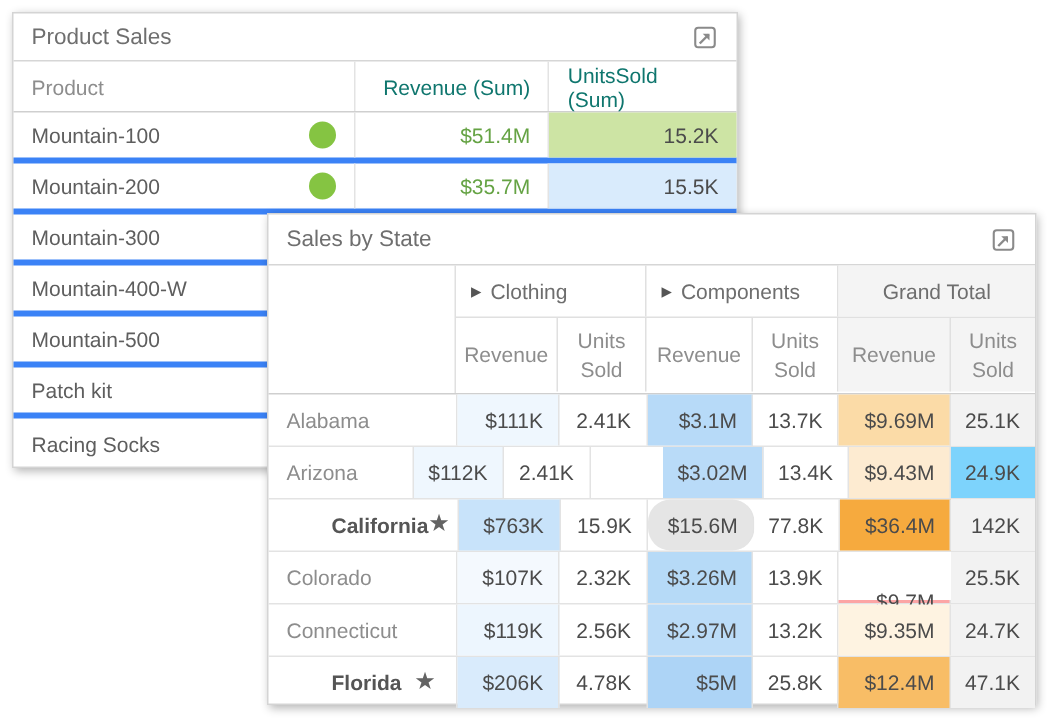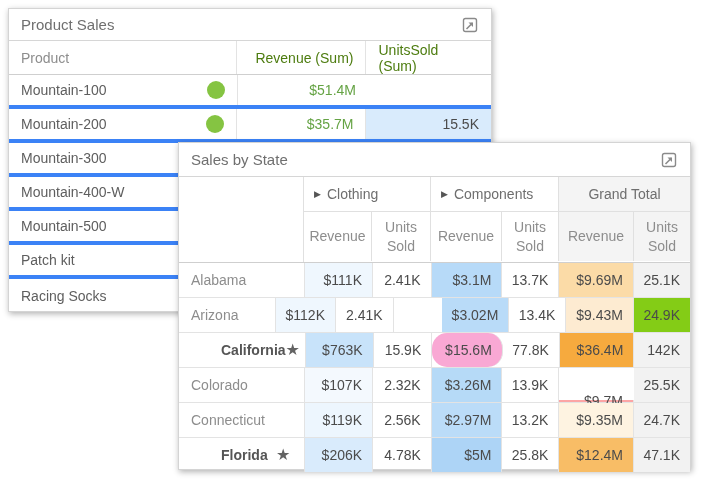--- a/index.html
+++ b/index.html
@@ -20,21 +20,21 @@
   
   .ps-row { display:flex; height:34px; border-bottom:4px solid #3b82f6; }
   .ps-row:last-child { border-bottom:none; }
   .ps-header { border-bottom:1px solid #cfcfcf; }
   .ps-cell { display:flex; align-items:center; font-size:14px; border-right:1px solid #e3e3e3; }
   .ps-cell:last-child { border-right:none; }
   .c-product { width:229px; padding:0 12px; color:#5e5e5e; }
   .c-rev { width:130px; justify-content:flex-end; padding:0 12px; color:#65a344; }
   .c-units { width:125px; justify-content:flex-end; padding:0 12px; color:#4b4b4b; }
   .ps-header .ps-cell { color:#8d8d8d; }
-  .ps-header .c-rev, .ps-header .c-units { color:#4d7c0f; }
+  .ps-header .c-rev, .ps-header .c-units { color:#0f766e; }
   .dot { width:18px; height:18px; border-radius:50%; margin-left:auto; }
 
   
   .pv-head { display:flex; border-bottom:1px solid #cfcfcf; }
   .pv-corner { width:127px; height:85px; border-right:1px solid #e0e0e0; }
   .pv-cols { flex:1 1 auto; display:flex; flex-direction:column; }
   .pv-grouprow { display:flex; height:35px; border-bottom:1px solid #e0e0e0; }
   .pv-group { display:flex; align-items:center; font-size:14px; color:#6e6e6e;
               border-right:1px solid #e0e0e0; padding-left:10px; }
   .pv-group:last-child { border-right:none; }
@@ -84,20 +84,21 @@
     <div class="ps-cell c-rev">Revenue (Sum)</div>
     <div class="ps-cell c-units">UnitsSold (Sum)</div>
   </div>
 
   <div class="ps-row">
     <div class="ps-cell c-product">
         <span>Mountain-100</span>
         <span class="dot" style="background-color: rgb(133, 196, 66);"></span>
       </div>
     <div class="ps-cell c-rev">$51.4M</div>
+    <div class="ps-cell c-units" style="background-color: rgb(205, 228, 164);">15.2K</div>
   </div>
   <div class="ps-row">
     <div class="ps-cell c-product">
         <span>Mountain-200</span>
         <span class="dot" style="background-color: rgb(133, 196, 66);"></span>
       </div>
     <div class="ps-cell c-rev">$35.7M</div>
     <div class="ps-cell c-units" style="background-color: rgb(217, 235, 252);">15.5K</div>
   </div>
   <div class="ps-row">
@@ -193,30 +194,30 @@
   <div class="pv-row">
     <div class="pv-state" data-em="">
         <span>Arizona</span>
         <span class="star"></span>
       </div>
     <div class="pv-cell w1" style="background-color: rgb(239, 247, 254);">$112K</div>
     <div class="pv-cell w2">2.41K</div>
     <div class="pv-cell w3" style="background-color: rgb(185, 219, 248); margin-left: 48px;">$3.02M</div>
     <div class="pv-cell w4">13.4K</div>
     <div class="pv-cell w5" style="background-color: rgb(253, 235, 209);">$9.43M</div>
-    <div class="pv-cell w6" style="background-color: #84cc16; padding-left: 32px;">24.9K</div>
+    <div class="pv-cell w6" style="background-color: #7dd3fc; padding-left: 32px;">24.9K</div>
   </div>
   <div class="pv-row">
     <div class="pv-state" data-em="bold">
         <span>California</span>
         <span class="star">★</span>
       </div>
     <div class="pv-cell w1" style="background-color: rgb(200, 227, 250);">$763K</div>
     <div class="pv-cell w2">15.9K</div>
-    <div class="pv-cell w3" style="background-color: #f9a8d4; border-radius: 15px;">$15.6M</div>
+    <div class="pv-cell w3" style="background-color: #e5e5e5; border-radius: 15px;">$15.6M</div>
     <div class="pv-cell w4">77.8K</div>
     <div class="pv-cell w5" style="background-color: rgb(246, 170, 62);">$36.4M</div>
     <div class="pv-cell w6" style="background-color: rgb(242, 242, 242);">142K</div>
   </div>
   <div class="pv-row">
     <div class="pv-state" data-em="">
         <span>Colorado</span>
         <span class="star"></span>
       </div>
     <div class="pv-cell w1" style="background-color: rgb(244, 249, 254);">$107K</div>

